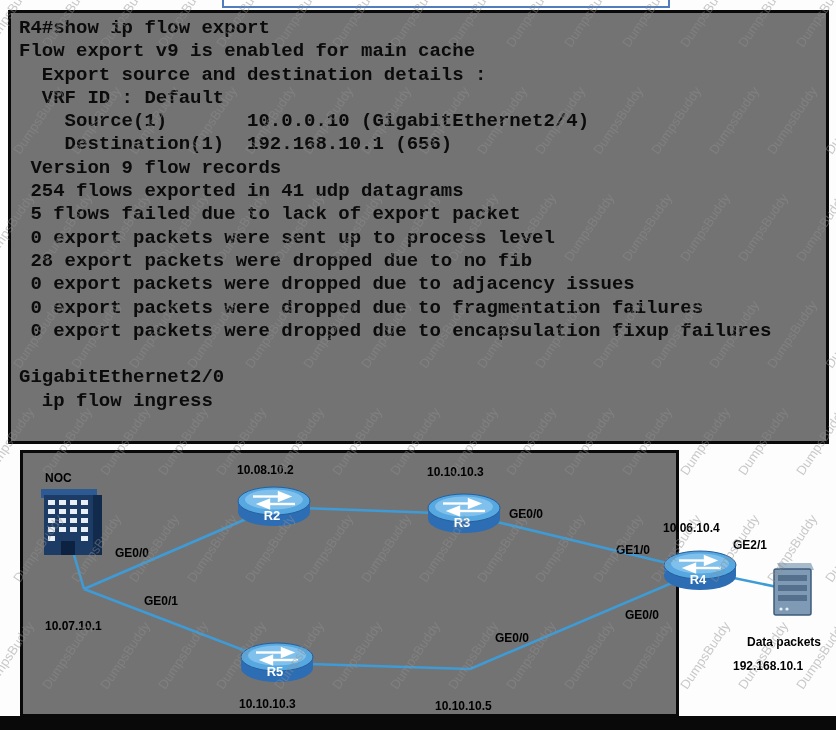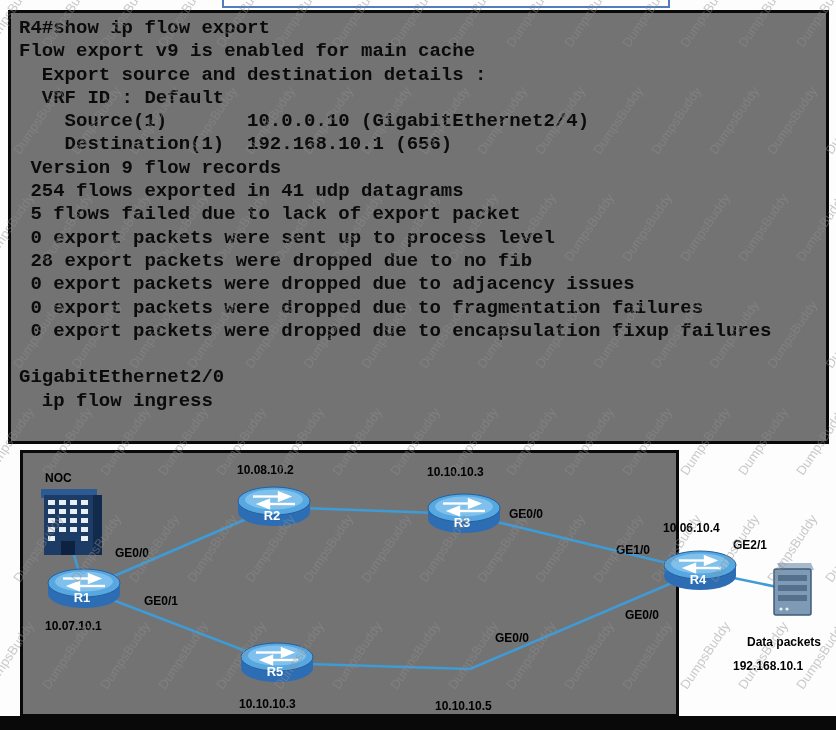--- a/index.html
+++ b/index.html
@@ -103,34 +103,20 @@
       <rect x="5" y="8" width="37" height="46" rx="2" fill="#7e9ab4" stroke="#3e5c7a" stroke-width="1.5"></rect>
       <rect x="9" y="14" width="29" height="6" fill="#54708d"></rect>
       <rect x="9" y="24" width="29" height="6" fill="#54708d"></rect>
       <rect x="9" y="34" width="29" height="6" fill="#54708d"></rect>
       <circle cx="12" cy="48" r="1.6" fill="#e9eff6"></circle>
       <circle cx="18" cy="48" r="1.6" fill="#e9eff6"></circle>
     </svg>
     <span class="dlabel" style="left:724px;top:182px">Data packets</span>
     <span class="dlabel" style="left:710px;top:206px">192.168.10.1</span>
 
-    <div class="router" style="left:23px;top:112px">
-      <svg width="76" height="48" viewBox="0 0 76 48">
-        <path d="M2 18 L2 29 A36 14 0 0 0 74 29 L74 18 Z" fill="#2d6db4"></path>
-        <ellipse cx="38" cy="18" rx="36" ry="14" fill="#57a7e0" stroke="#245f9e"></ellipse>
-        <ellipse cx="38" cy="16.5" rx="29" ry="10" fill="#7fc1ec"></ellipse>
-        <g stroke="#fff" stroke-width="2.4" fill="#fff">
-          <line x1="17" y1="13.5" x2="44" y2="13.5"></line>
-            <polygon points="43,9.5 53,13.5 43,17.5"></polygon>
-          <line x1="59" y1="21" x2="32" y2="21"></line>
-            <polygon points="33,17 23,21 33,25"></polygon>
-        </g>
-      </svg>
-      <span class="router-name">R1</span>
-    </div>
     <div class="router" style="left:213px;top:30px">
       <svg width="76" height="48" viewBox="0 0 76 48">
         <path d="M2 18 L2 29 A36 14 0 0 0 74 29 L74 18 Z" fill="#2d6db4"></path>
         <ellipse cx="38" cy="18" rx="36" ry="14" fill="#57a7e0" stroke="#245f9e"></ellipse>
         <ellipse cx="38" cy="16.5" rx="29" ry="10" fill="#7fc1ec"></ellipse>
         <g stroke="#fff" stroke-width="2.4" fill="#fff">
           <line x1="17" y1="13.5" x2="44" y2="13.5"></line>
             <polygon points="43,9.5 53,13.5 43,17.5"></polygon>
           <line x1="59" y1="21" x2="32" y2="21"></line>
             <polygon points="33,17 23,21 33,25"></polygon>

